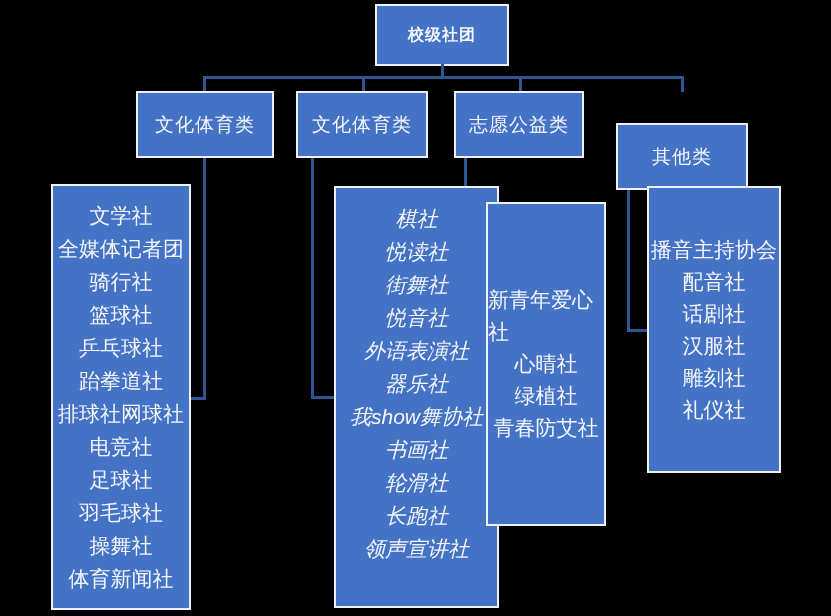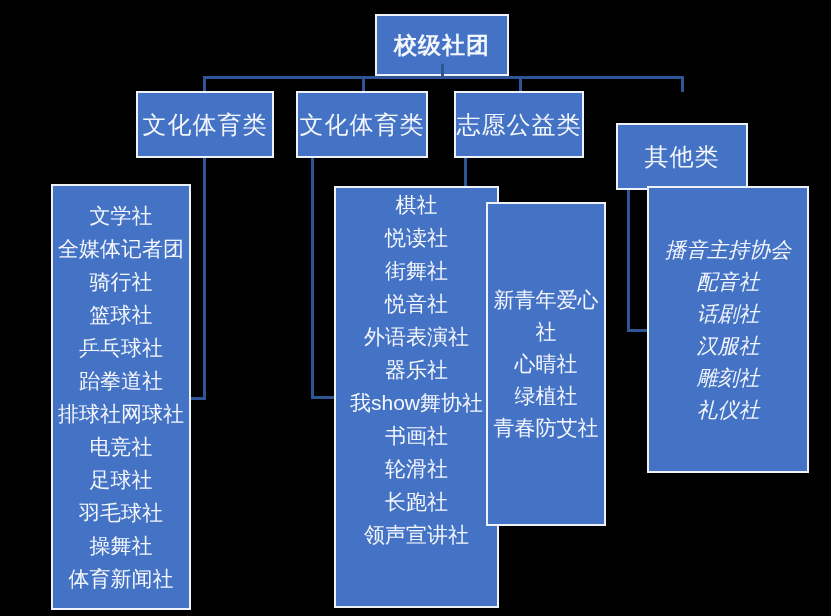--- a/index.html
+++ b/index.html
@@ -12,41 +12,41 @@
   .stage{position:relative;width:831px;height:616px;background:var(--bg,#000);}
   .box{
     position:absolute;
     background:var(--fill,#4472C4);
     border:2px solid var(--edge,#EDF1F8);
     box-sizing:border-box;
     color:var(--txt,#F4F7FD);
     display:flex;align-items:center;justify-content:center;
     text-align:center;
   }
-  .node-top{left:375px;top:14px;width:134px;height:62px;font-size:23px;font-weight:bold;letter-spacing:1px;}
-  .node-cat{font-size:24px;letter-spacing:1px;}
+  .node-top{left:375px;top:4px;width:134px;height:62px;font-size:16px;font-weight:bold;letter-spacing:1px;}
+  .node-cat{font-size:19px;letter-spacing:1px;}
   .cat-1{left:136px;top:91px;width:138px;height:67px;}
   .cat-2{left:296px;top:91px;width:132px;height:67px;}
   .cat-3{left:454px;top:91px;width:130px;height:67px;}
   .cat-4{left:616px;top:91px;width:132px;height:67px;margin-top:32px;}
   .list{
     position:absolute;
     background:var(--fill,#4472C4);
     border:2px solid var(--edge,#EDF1F8);
     box-sizing:border-box;
     color:var(--txt,#F4F7FD);
     display:flex;flex-direction:column;justify-content:center;align-items:center;
     overflow:hidden;
     font-size:21px;
   }
   .list-1{left:51px;top:184px;width:140px;height:426px;}
-  .list-2{left:334px;top:186px;width:165px;height:422px;justify-content:flex-start;padding-top:0;}
+  .list-2{left:334px;top:186px;width:165px;height:422px;justify-content:flex-start;padding-top:14px;font-style:italic;}
   .list-3{left:486px;top:189px;width:120px;height:324px;margin-top:13px;}
-  .list-4{left:647px;top:186px;width:162px;height:287px;font-style:italic;}
-  .item{line-height:33px;text-align:center;white-space:normal;}
+  .list-4{left:647px;top:186px;width:134px;height:287px;}
+  .item{line-height:33px;white-space:normal;}
   .list-3 .item,.list-4 .item{line-height:32px;}
   .line{position:absolute;background:var(--conn,#2F5597);}
   
   .c-top-v {left:441px;top:64px;width:3px;height:14px;}
   .c-rail  {left:203px;top:76px;width:481px;height:3px;}
   .c-drop1 {left:203px;top:78px;width:3px;height:14px;}
   .c-drop2 {left:362px;top:78px;width:3px;height:14px;}
   .c-drop3 {left:519px;top:78px;width:3px;height:14px;}
   .c-drop4 {left:681px;top:78px;width:3px;height:14px;}
   .c1-v{left:203px;top:157px;width:3px;height:243px;}

